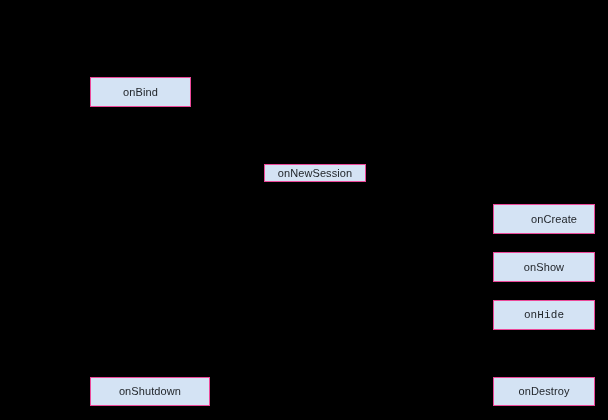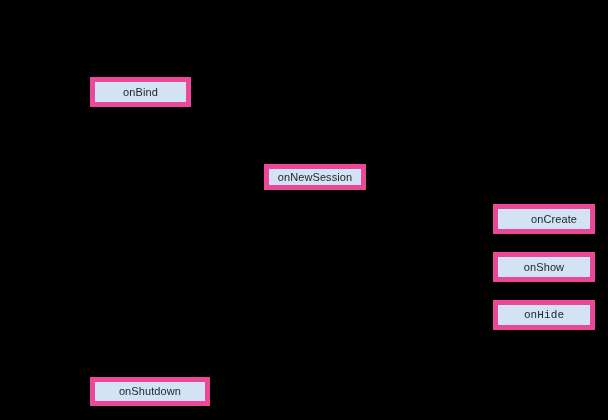--- a/index.html
+++ b/index.html
@@ -17,21 +17,21 @@
   #diagram-canvas {
     position: relative;
     width: 608px;
     height: 420px;
     background: #000000;
   }
   .node-box {
     position: absolute;
     box-sizing: border-box;
     background: #d4e3f4;
-    border: 5px solid #ec4899;
+    border: 1px solid #ec4899;
     display: flex;
     align-items: center;
     justify-content: center;
     text-align: center;
     color: #22262b;
     font-size: 11px;
     font-family: "Liberation Sans", sans-serif;
     line-height: 1;
     letter-spacing: 0.1px;
     white-space: nowrap;
@@ -45,30 +45,33 @@
 
   <div class="node-box" style="left:90px; top:77px; width:101px; height:30px;">
     <span>onBind</span>
   </div>
 
 
   <div class="node-box" style="left:90px; top:377px; width:120px; height:29px;">
     <span>onShutdown</span>
   </div>
 
-  <div class="node-box" style="left:264px; top:164px; width:102px; height:26px;align-items:center;">
+  <div class="node-box" style="left:264px; top:164px; width:102px; height:18px;align-items:center;">
     <span>onNewSession</span>
   </div>
 
   <div class="node-box" style="left:493px; top:204px; width:102px; height:30px;padding-left:20px;">
     <span>onCreate</span>
   </div>
 
   <div class="node-box" style="left:493px; top:252px; width:102px; height:30px;">
     <span>onShow</span>
   </div>
 
   <div class="node-box" style="left:493px; top:300px; width:102px; height:30px;font-family:Liberation Mono, monospace;">
     <span>onHide</span>
   </div>
 
+  <div class="node-box" style="left:493px; top:377px; width:102px; height:29px;">
+    <span>onDestroy</span>
+  </div>
 
 </div>
 
 </body></html>

